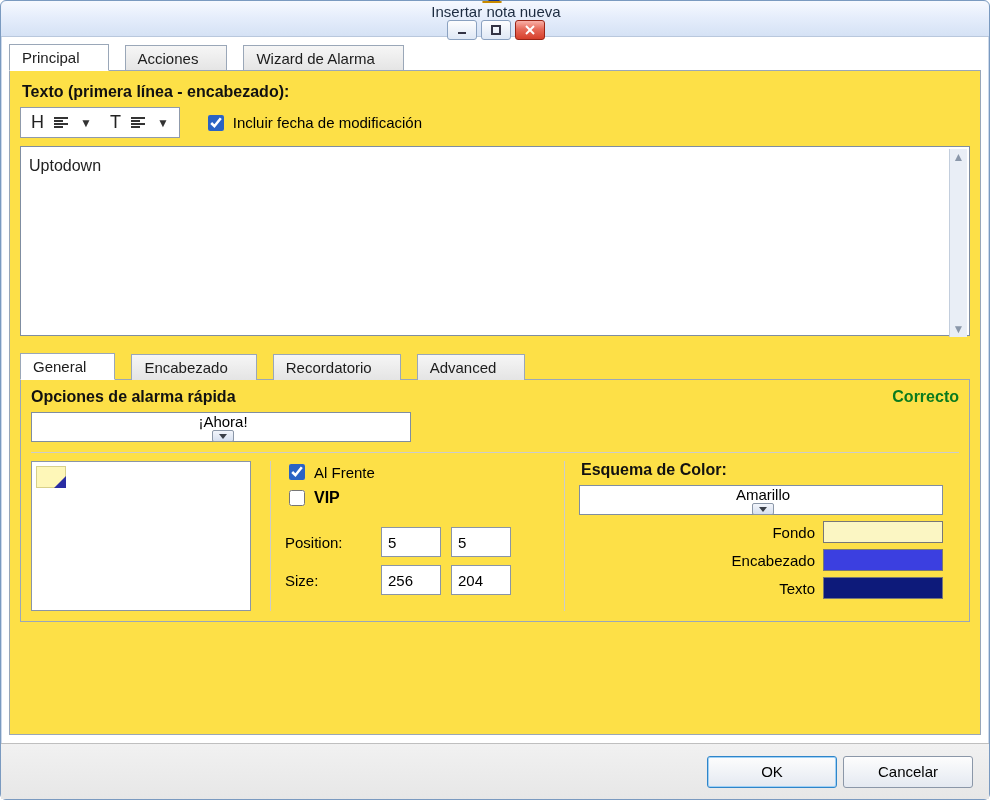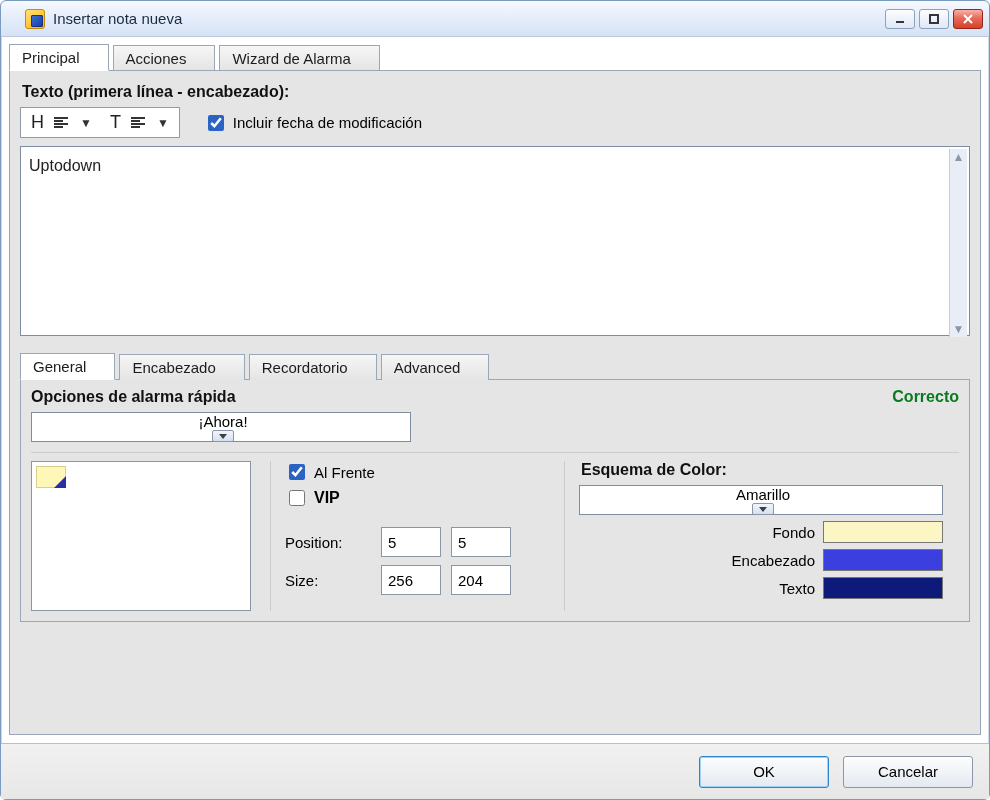--- a/index.html
+++ b/index.html
@@ -6,24 +6,25 @@
   body { margin: 0; background: #fff; }
   .window {
     width: 990px; height: 800px; position: relative;
     border: 1px solid #7a9ac0; border-radius: 6px;
     background: #fff;
     display: flex; flex-direction: column;
     box-shadow: 0 0 0 1px #cdd9ea inset;
   }
   .titlebar {
     height: 36px; display: flex; align-items: center;
-    padding: 0 6px 0 24px;
+    padding: 0 6px 0 8px;
     background: linear-gradient(#f6f9ff, #e5edfb 48%, #d5e2f5);
     border-bottom: 1px solid #b9c8dd;
     border-radius: 6px 6px 0 0;
+    flex-direction: column;
   }
   .titlebar .app-icon {
     width: 20px; height: 20px; margin-right: 8px;
     background: linear-gradient(145deg,#ffe27a,#ffb300);
     border: 1px solid #c88a00; border-radius: 3px;
     position: relative;
   }
   .titlebar .app-icon::after{
     content:""; position:absolute; right:1px; bottom:1px;
     width:10px; height:10px;
@@ -47,28 +48,28 @@
   .win-btn.close svg { stroke:#fff; }
 
   .content { flex:1; padding:4px 8px 8px 8px; display:flex; flex-direction:column; }
 
   
   .tabstrip { display:flex; align-items:flex-end; height:30px; }
   .tab {
     padding:4px 28px 4px 12px; font-size:15px; color:#1c1c1c;
     border:1px solid #9aa7b8; border-bottom:none;
     background:linear-gradient(#f6f6f6,#e4e4e4);
-    margin-right:4px; cursor:default; position:relative;
+    margin-right:16px; cursor:default; position:relative;
   }
   .tab.active {
     background:#fff; border-bottom:1px solid #fff;
     z-index:2;
   }
   .tab-panel {
-    border:1px solid #9aa7b8; background:#e5e5e5;
+    border:1px solid #9aa7b8; background:#fde047;
     margin-top:-1px; padding:8px 10px 10px 10px; position:relative;
   }
 
   .section-label { font-weight:bold; font-size:16px; margin:4px 2px 6px 2px; color:#111; }
 
   
   .fmt-row { display:flex; align-items:center; gap:24px; margin-bottom:8px; }
   .fmt-toolbar {
     display:flex; align-items:center; gap:8px;
     border:1px solid #8f9aab; padding:4px 10px; background:#fff;
@@ -139,21 +140,21 @@
   }
 
   .color-row { display:flex; align-items:center; gap:8px; justify-content:flex-end; margin:6px 0; font-size:15px; }
   .swatch { width:120px; height:22px; border:1px solid #777; }
 
   
   .footer {
     height:56px; background:linear-gradient(#f1f1f1,#e7e7e7);
     border-top:1px solid #bfbfbf;
     display:flex; align-items:center; justify-content:flex-end;
-    gap:14px; padding:0 16px;
+    gap:6px; padding:0 16px;
   }
   .btn {
     min-width:130px; height:32px; font-size:15px;
     border:1px solid #8b97a8; border-radius:3px;
     background:linear-gradient(#fdfdfd,#e4e9f1);
     cursor:default;
   }
   .btn.primary { border:1px solid #2f85c9; box-shadow:0 0 0 1px #9fd1f6 inset; }
 </style>
 </head>

